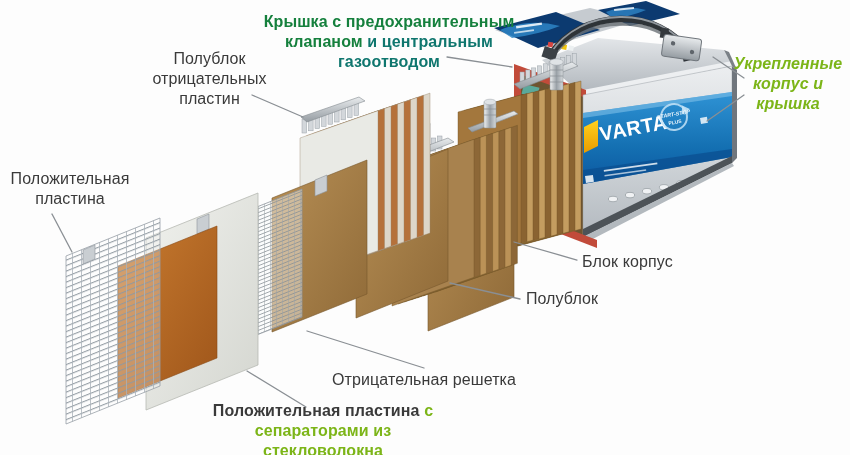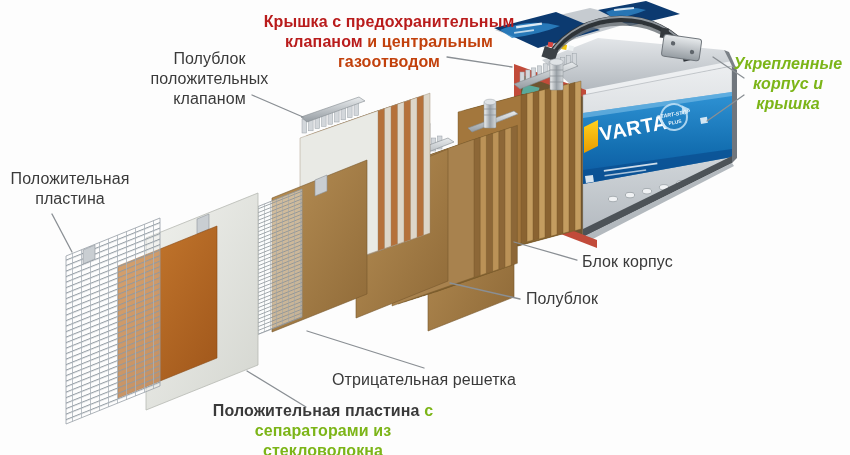--- a/index.html
+++ b/index.html
@@ -289,24 +289,24 @@
     <line x1="744" y1="95" x2="707" y2="121"></line>
     <line x1="52" y1="214" x2="72" y2="252"></line>
     <line x1="577" y1="260" x2="514" y2="242"></line>
     <line x1="520" y1="299" x2="450" y2="283"></line>
     <line x1="424" y1="368" x2="307" y2="331"></line>
     <line x1="306" y1="407" x2="247" y2="371"></line>
   </g>
 </svg>
 
 <div class="lbl bold center" style="left:258px;top:12px;width:262px">
-  <span style="color: #b91c1c;">Крышка с предохранительным клапаном</span><span style="color: #c2410c;"> и центральным газоотводом</span>
+  <span style="color: #15803d;">Крышка с предохранительным клапаном</span><span style="color: #0f766e;"> и центральным газоотводом</span>
 </div>
 
-<div class="lbl center" style="left:142px;top:49px;width:135px">Полублок положительных клапаном</div>
+<div class="lbl center" style="left:142px;top:49px;width:135px">Полублок отрицательных пластин</div>
 
 <div class="lbl bold center" style="left: 729px; top: 54px; width: 118px; color: rgb(124, 181, 24); font-style: italic;">Укрепленные корпус и крышка</div>
 
 <div class="lbl center" style="left:0px;top:169px;width:140px">Положительная пластина</div>
 
 <div class="lbl" style="left:582px;top:252px;width:120px">Блок корпус</div>
 
 <div class="lbl center" style="left:462px;top:289px;width:200px">
   <span class="ln">Полублок</span>
 </div>

